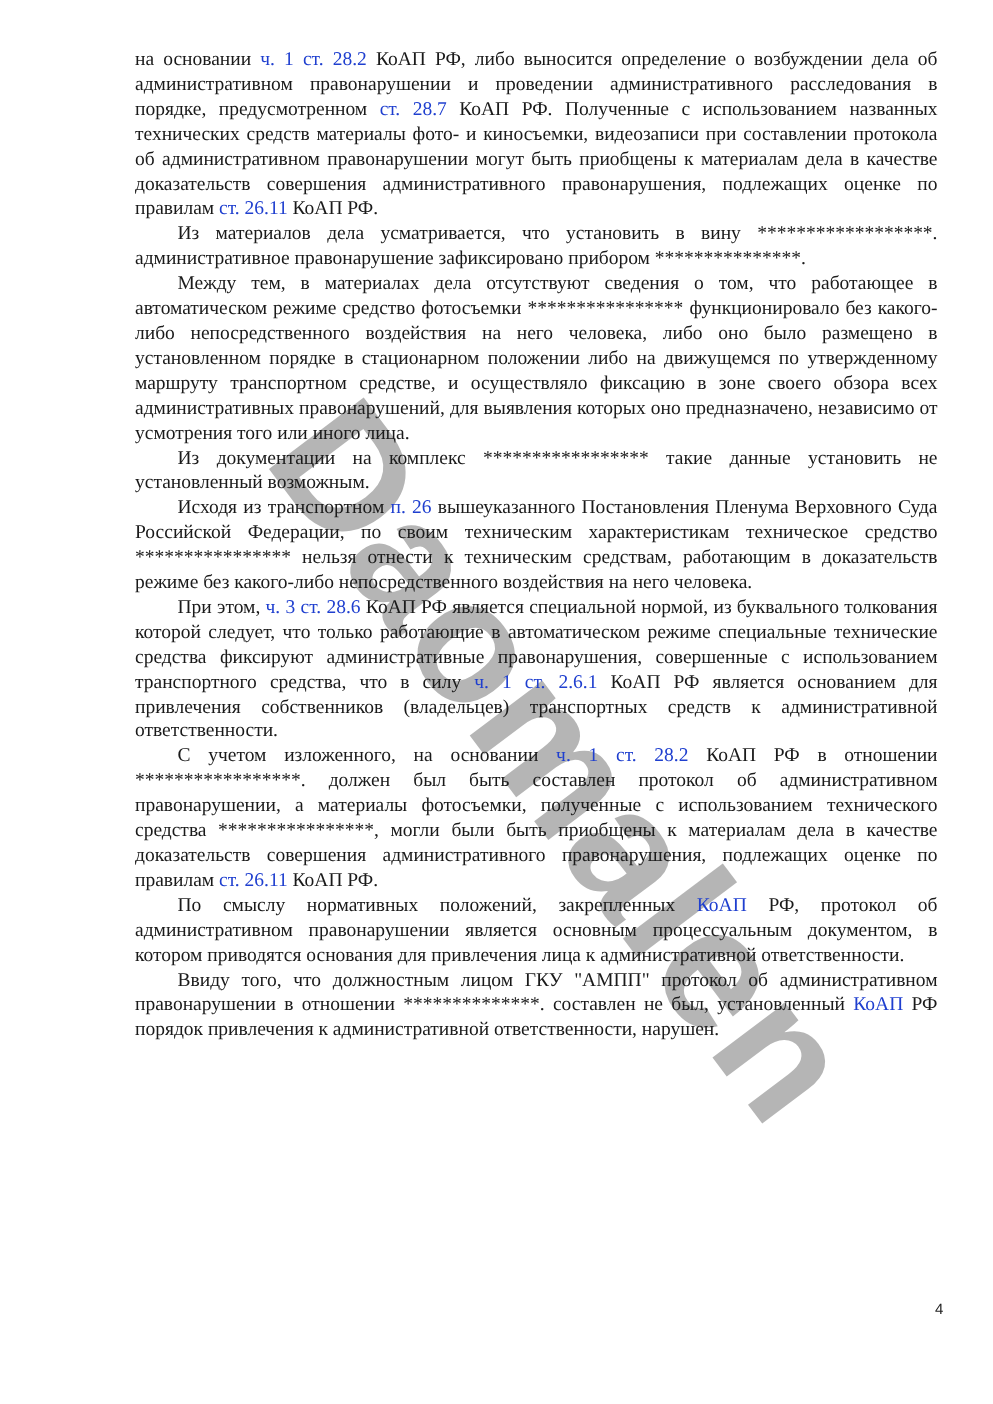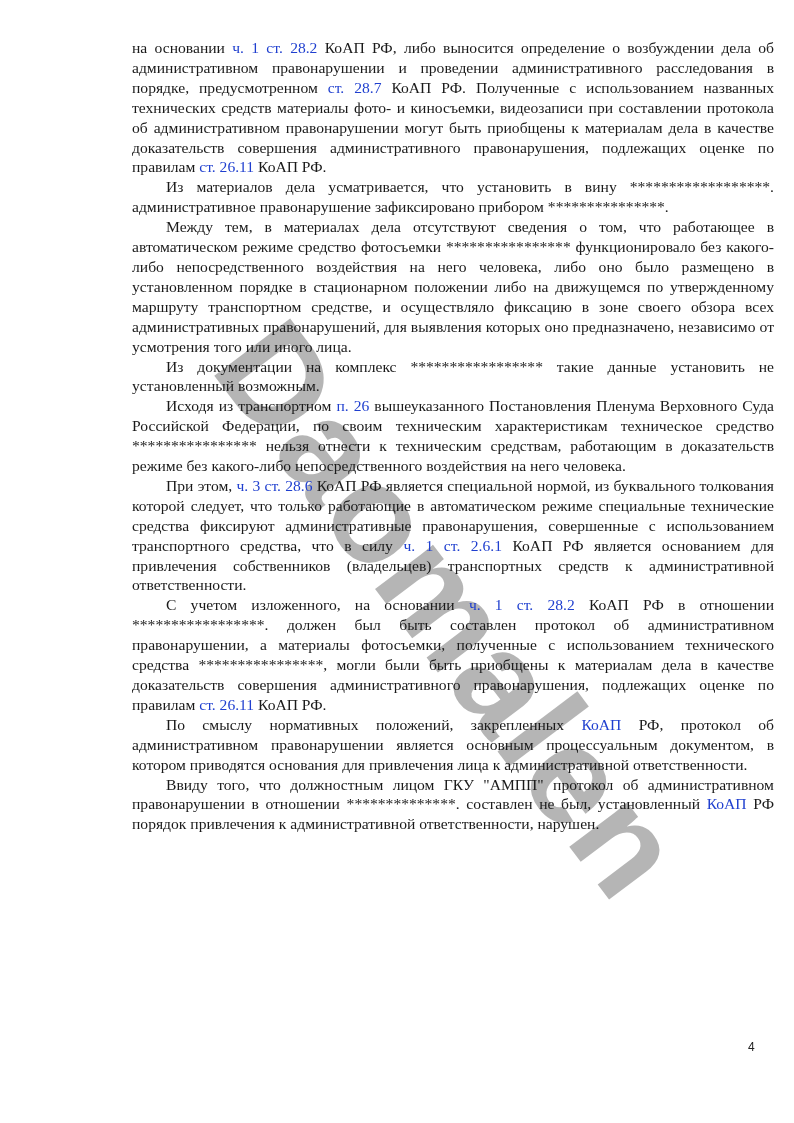--- a/index.html
+++ b/index.html
@@ -1,18 +1,18 @@
 <!DOCTYPE html>
 <html><head>
 <meta charset="utf-8">
 <style>
   html, body { margin: 0; padding: 0; background: #ffffff; }
   body { width: 794px; height: 1123px; position: relative; overflow: hidden; }
   .page {
-    position: absolute; left: 132px; top: 38px; width: 642px;
+    position: absolute; left: 108px; top: 38px; width: 642px;
     font-family: "Liberation Serif", serif;
     font-size: 15.6px; line-height: 19.9px; color: #1a1a1a;
   }
   .page p { margin: 0; text-align: justify; }
   .page p.indent { text-indent: 34px; }
   .link { color: #1f3fcf; }
   .watermark {
     position: absolute; left: 90px; top: 530px; width: 720px;
     transform: rotate(53deg); transform-origin: center;
     font-family: "Liberation Sans", sans-serif; font-weight: bold;

